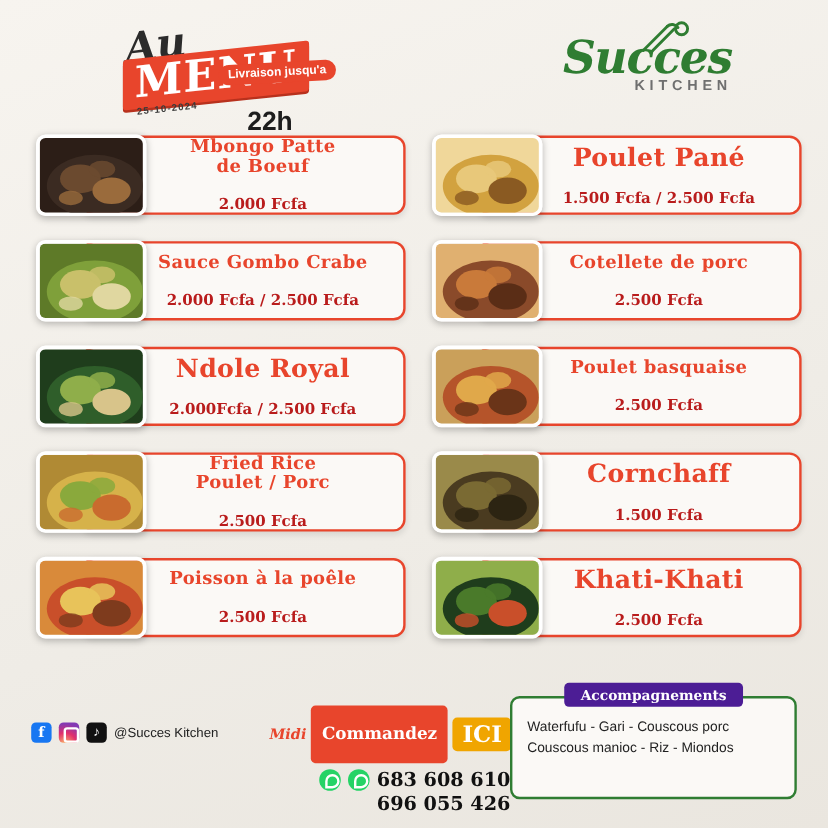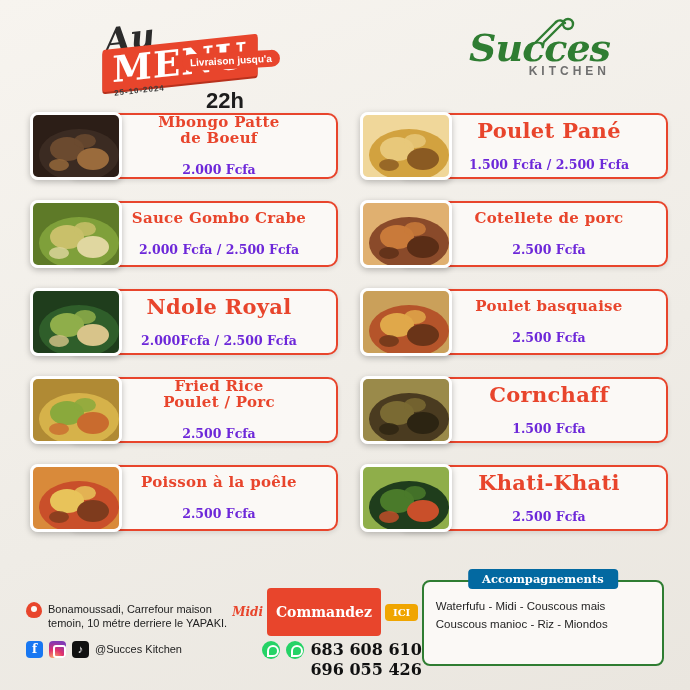--- a/index.html
+++ b/index.html
@@ -131,21 +131,21 @@
     font-size: 15px;
     color:#e8452c;
     line-height: 1.05;
     letter-spacing: .3px;
   }
   .name.big { font-size: 21px; }
   .price {
     font-family: "DejaVu Serif", serif;
     font-weight: bold;
     font-size: 12.5px;
-    color:#6d28d9;
+    color:#b91c1c;
     margin-top: 15px;
   }
 
   
   .footer {
     position:absolute; left:0; right:0; bottom:0;
     height: 120px;
     padding: 10px 26px 0 26px;
     display:flex; justify-content:space-between;
   }
@@ -164,21 +164,21 @@
   .sq.ig:after{content:"";position:absolute;left:4px;top:4px;width:9px;height:9px;border:2px solid #fff;border-radius:3px;}
   .sq.tk { background:#111; color:#fff; font-size:11px; text-align:center;line-height:17px;font-weight:bold;}
 
   .order { width: 200px; text-align:center; padding-top: 6px; position:relative; }
   .cmd {
     background:#e8452c; color:#fff; font-weight:bold; font-size: 14px;
     font-family:"DejaVu Serif", serif;
     padding: 16px 9px; border-radius: 4px;
   }
   .ici {
-    background:#f0a500; color:#fff; font-weight:bold; font-size: 10px;
+    background:#f0a500; color:#fff; font-weight:bold; font-size: 19px;
     font-family:"DejaVu Serif", serif;
     padding: 3px 8px; border-radius: 4px;
   }
   .phones { font-family:"DejaVu Serif", serif; font-weight:bold; font-size:16px; color:#111; line-height:1.25; margin-top:4px;}
   .phone-line { display:flex; align-items:center; justify-content:flex-end; gap:6px; }
   .wa { width:18px;height:18px;border-radius:50%;background:#25d366;display:inline-block;position:relative;}
   .wa:after{content:"";position:absolute;left:5px;top:4px;width:8px;height:8px;border:2px solid #fff;border-radius:50% 50% 50% 0;}
   .phbadge { display:flex;align-items:center;gap:4px;justify-content:center;margin-top:2px;}
   .midi { font-family:"DejaVu Serif",serif;font-style:italic;font-weight:bold;font-size:12px;color:#e8452c;}
 
@@ -186,21 +186,21 @@
     width: 250px;
     border: 2px solid #2f7d32;
     border-radius: 8px;
     background:#fbf9f6;
     padding: 16px 10px 8px 12px;
     position: relative;
     height: 86px;
   }
   .accomp-title {
     position:absolute; top:-13px; left:50%; transform:translateX(-50%);
-    background:#0369a1; color:#fff; font-weight:bold; font-size:11.5px;
+    background:#4c1d95; color:#fff; font-weight:bold; font-size:11.5px;
     padding: 3px 14px; border-radius: 4px; white-space:nowrap;
     font-family:"DejaVu Serif", serif;
   }
   .accomp-line { font-size: 11.5px; color:#1f1f1f; line-height: 1.55; }
 </style>
 </head>
 <body>
 
 <div class="page">
 
@@ -401,27 +401,20 @@
           <div class="card">
             <div class="name big">Khati-Khati</div>
             <div class="price">2.500 Fcfa</div>
           </div>
         </div>
       </div>
   </div>
 
   <div class="footer">
     <div class="contact">
-      <div class="contact-row">
-        <span class="pin"></span>
-        <span class="addr">
-          <span>Bonamoussadi, Carrefour maison</span><br>
-          <span>temoin, 10 métre derriere le YAPAKI.</span>
-        </span>
-      </div>
       <div class="socials">
         <span class="sq fb">f</span>
         <span class="sq ig"></span>
         <span class="sq tk">♪</span>
         <span>@Succes Kitchen</span>
       </div>
     </div>
 
     <div class="order">
       <div class="phbadge">
@@ -436,17 +429,17 @@
           <span>683 608 610</span>
         </div>
         <div class="phone-line">
           <span>696 055 426</span>
         </div>
       </div>
     </div>
 
     <div class="accomp">
       <div class="accomp-title">Accompagnements</div>
-      <div class="accomp-line">Waterfufu - Midi - Couscous mais</div>
+      <div class="accomp-line">Waterfufu - Gari - Couscous porc</div>
       <div class="accomp-line">Couscous manioc - Riz - Miondos</div>
     </div>
   </div>
 </div>
 
 </body></html>

